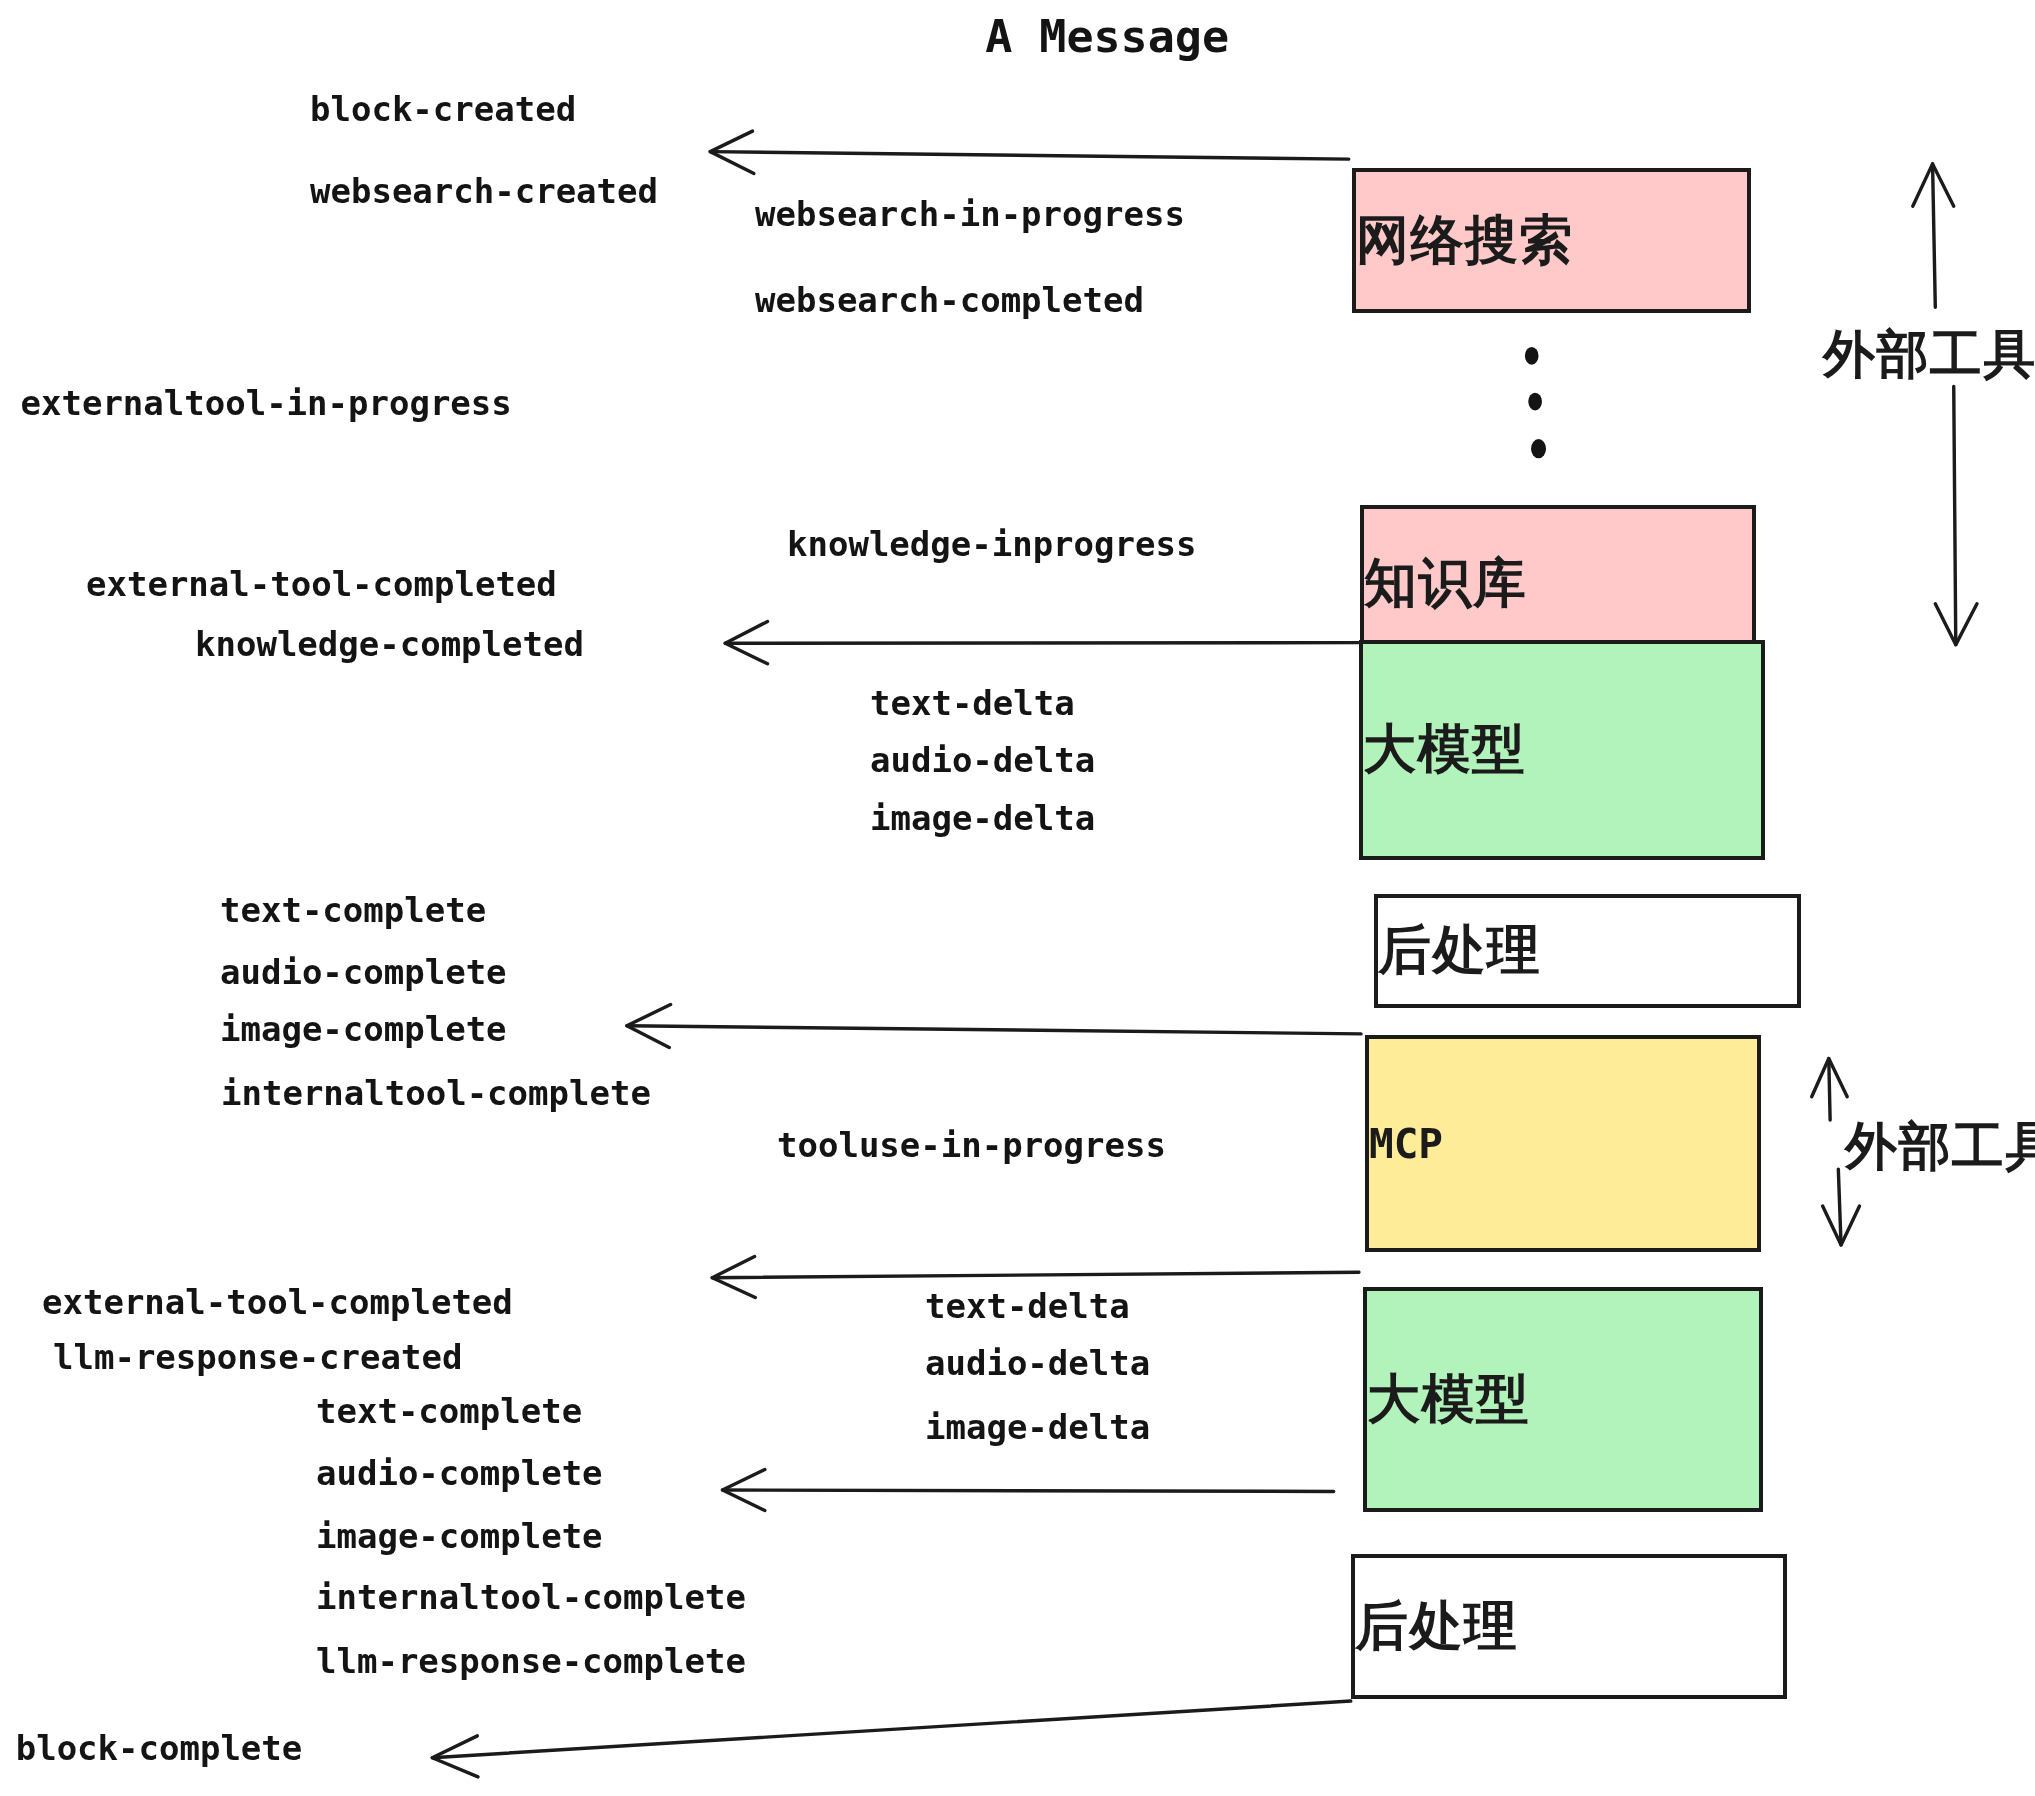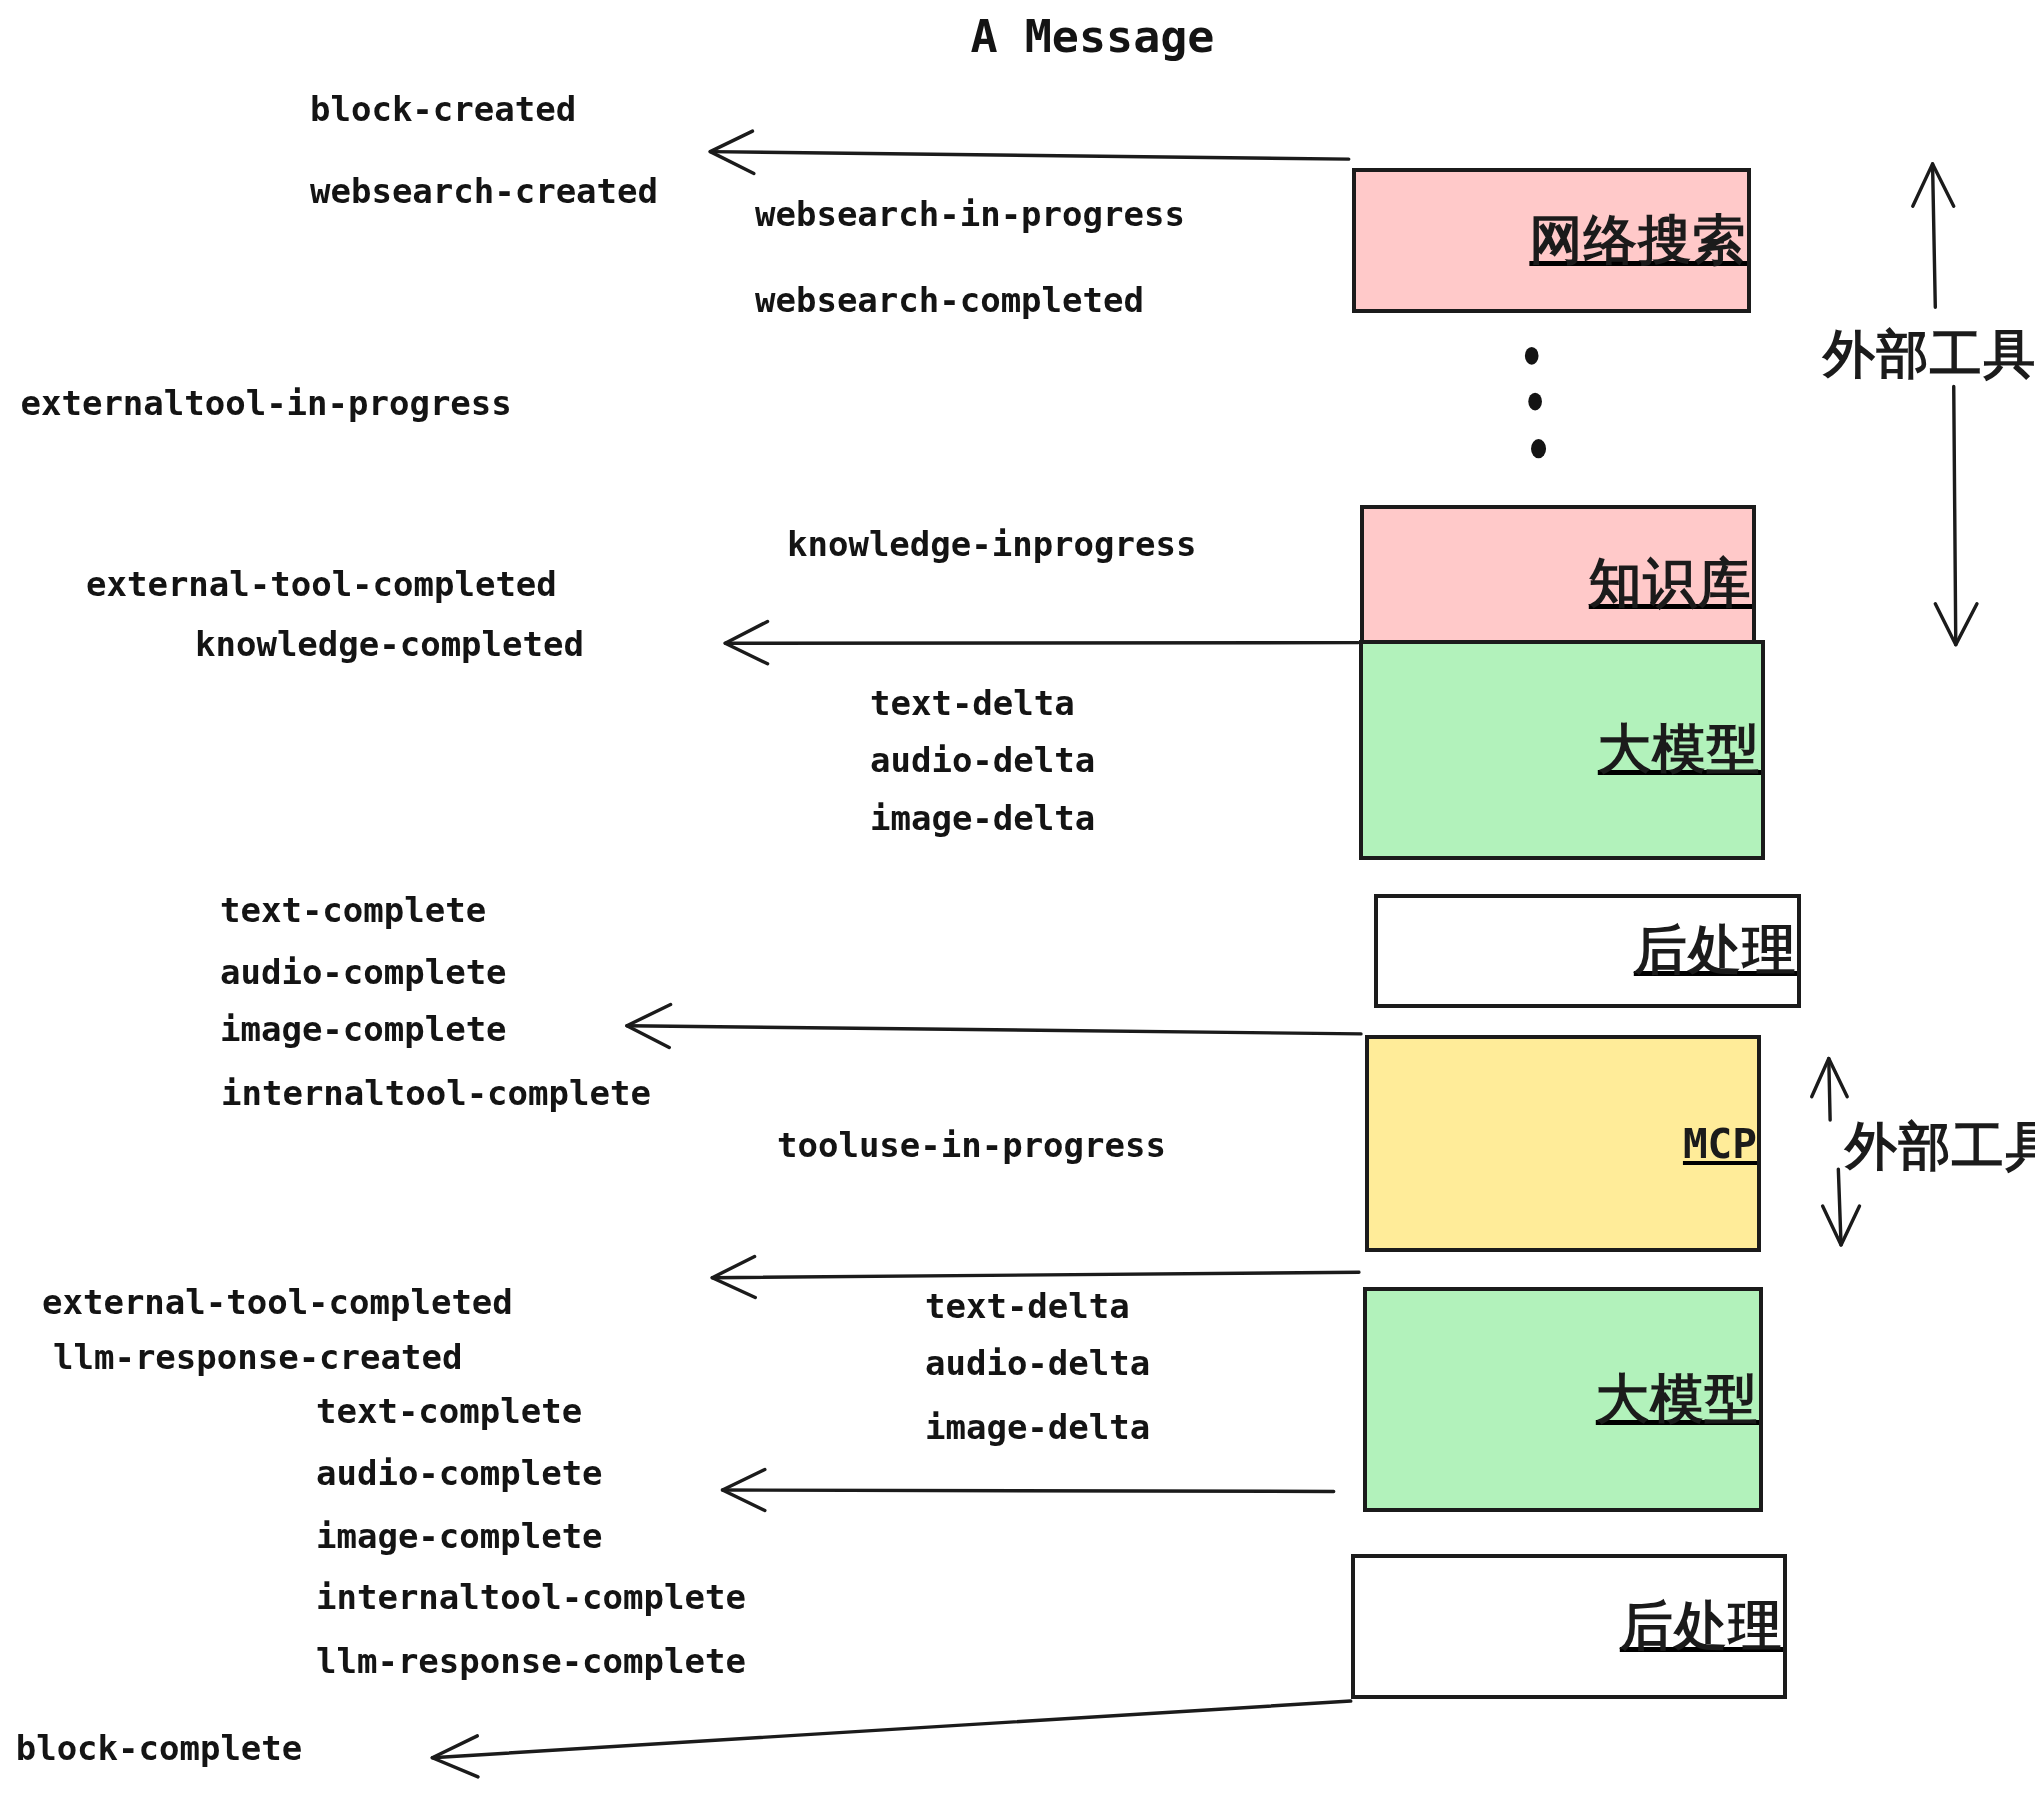--- a/index.html
+++ b/index.html
@@ -1,23 +1,23 @@
 <!DOCTYPE html>
 <html style="font-size:11px"><head>
 <meta charset="utf-8">
 <style>
   html,body{margin:0;padding:0;background:#ffffff;}
   .canvas{position:relative;width:2035px;height:1796px;background:#ffffff;overflow:hidden;
           font-family:"DejaVu Sans Mono", monospace;}
   .ev{position:absolute;font-family:"DejaVu Sans Mono",monospace;font-weight:700;
       font-size:34px;line-height:1.05;color:#141414;white-space:nowrap;}
-  .title{position:absolute;left:956px;top:9.6px;width:273px;text-align:center;
+  .title{position:absolute;left:956px;top:9.6px;width:273px;text-align:right;
          font-size:45px;font-weight:700;color:#141414;white-space:nowrap;}
-  .box{position:absolute;border:4.1px solid #1b1b1b;display:flex;align-items:center;justify-content:flex-end;
-       box-sizing:border-box;background:#fff;text-decoration:underline;}
+  .box{position:absolute;border:4.1px solid #1b1b1b;display:flex;align-items:center;justify-content:flex-start;
+       box-sizing:border-box;background:#fff;}
   .cn{font-family:"Liberation Sans",sans-serif;font-weight:600;font-size:53px;color:#1b1b1b;letter-spacing:1.4px;}
   .mono-box-label{font-family:"DejaVu Sans Mono",monospace;font-weight:700;font-size:41px;color:#1b1b1b;}
   .side-label{position:absolute;font-family:"Liberation Sans",sans-serif;font-weight:600;
               font-size:52px;color:#1b1b1b;white-space:nowrap;letter-spacing:1.4px;}
   svg.overlay{position:absolute;left:0;top:0;pointer-events:none;}
   svg .ln{stroke:#1b1b1b;stroke-width:5;fill:none;stroke-linecap:round;stroke-linejoin:round;}
   svg .dot{fill:#141414;stroke:none;}
 </style>
 </head>
 <body>

